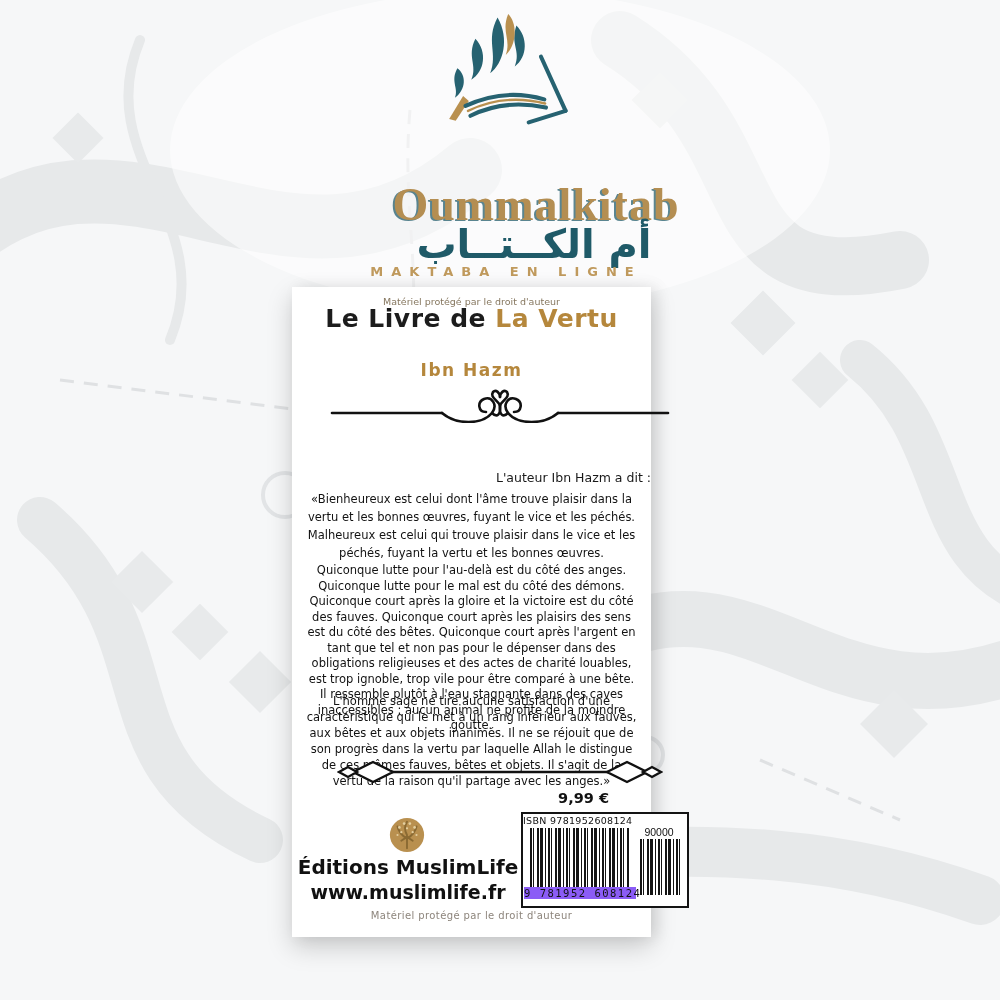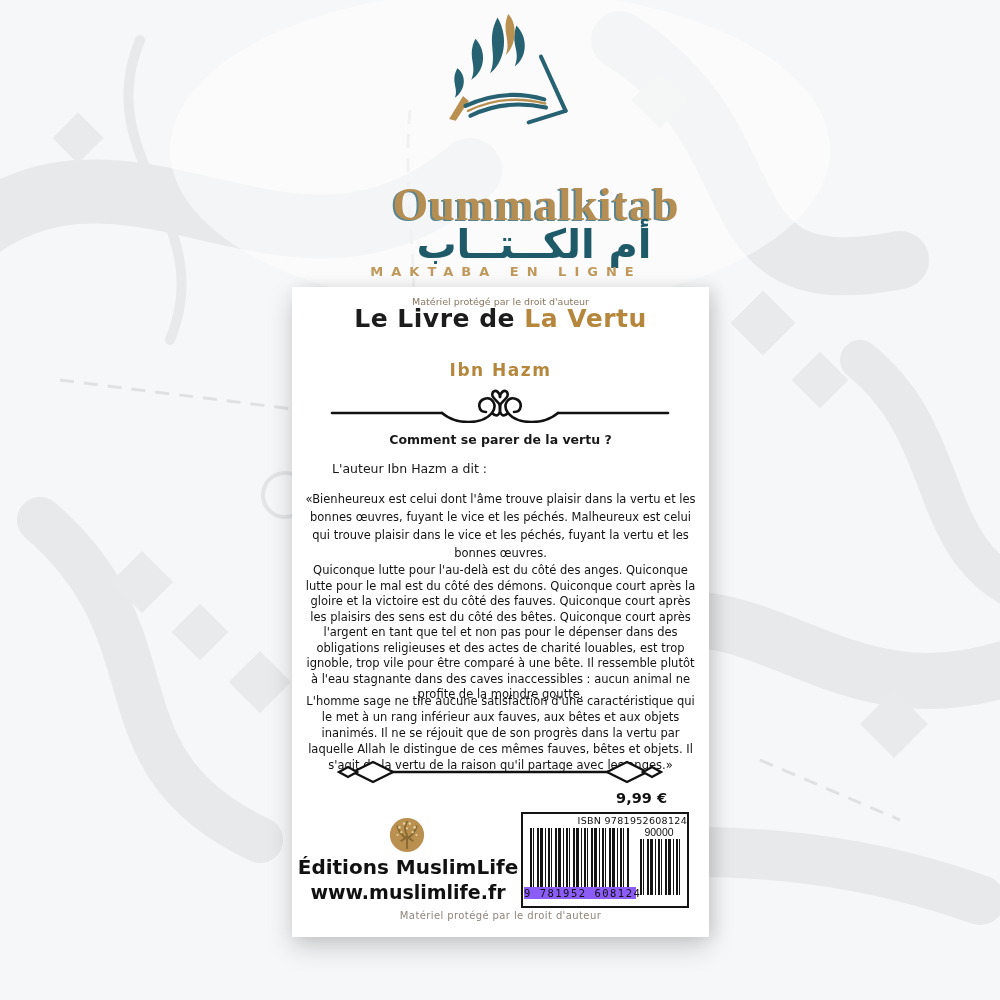--- a/index.html
+++ b/index.html
@@ -13,43 +13,43 @@
   .brand-name{position:absolute;left:0;top:178px;width:1000px;
       font-family:"Liberation Serif",serif;font-weight:700;font-size:46px;
       color:#b48e52;letter-spacing:1px;
       text-shadow:-2px 1px 0 rgba(36,94,108,.75);padding-left:36px;}
   .brand-arabic{position:absolute;left:0;top:221px;width:1000px;
       font-size:40px;font-weight:700;color:#1f5a68;direction:rtl;margin-left:34px;}
   .brand-tagline{position:absolute;left:6px;top:264px;width:1000px;
       font-size:13px;font-weight:600;color:#c09a5d;letter-spacing:8px;}
 
   
-  .card{position:absolute;left:292px;top:287px;width:417px;height:650px;
+  .card{position:absolute;left:292px;top:287px;width:359px;height:650px;
         background:#ffffff;box-shadow:0 10px 24px rgba(0,0,0,.18),6px 0 14px rgba(0,0,0,.08);}
   .card *{position:absolute;}
   .c-top{top:9px;left:0;width:100%;text-align:center;font-size:9.5px;color:#86775f;}
   .title{top:17px;left:0;width:100%;text-align:center;font-size:25px;font-weight:700;
          letter-spacing:.5px;color:#1c1c1c;white-space:nowrap;}
   .title .gold{position:static;color:#b5873c;}
   .title .blk{position:static;}
   .author{top:73px;left:0;width:100%;text-align:center;font-size:17px;font-weight:700;
           color:#b5873c;letter-spacing:1.5px;}
   .orn{top:100px;left:38px;width:340px;height:36px;}
   .subtitle{top:145px;left:0;width:100%;text-align:center;font-size:12.5px;font-weight:700;color:#191919;}
-  .intro{top:174px;left:0;width:100%;text-align:left;font-size:12.5px;color:#191919;padding-left:40px;}
+  .intro{top:183px;left:0;width:100%;text-align:right;font-size:12.5px;color:#191919;}
   .para{left:13px;right:13px;text-align:center;font-size:11.5px;color:#121212;}
   .p1{top:203px;line-height:18px;}
   .p2{top:276px;line-height:15.5px;}
   .p3{top:406px;line-height:16px;}
   .div2{top:472px;left:45px;width:326px;height:26px;}
   .price{top:503px;right:42px;font-size:14.5px;font-weight:600;color:#111;}
 
   
   .bc{left:229px;top:525px;width:164px;height:92px;border:2px solid #141414;background:#fff;}
-  .bc-isbn{top:1px;left:0;width:100%;text-align:right;font-size:9.5px;letter-spacing:.3px;color:#111;
+  .bc-isbn{top:1px;left:0;width:100%;text-align:left;font-size:9.5px;letter-spacing:.3px;color:#111;
            font-family:"DejaVu Sans",sans-serif;}
   .bars{background:repeating-linear-gradient(90deg,#141414 0 2px,#fff 2px 3px,#141414 3px 4px,
         #fff 4px 7px,#141414 7px 9px,#fff 9px 10px,#141414 10px 13px,#fff 13px 15px,
         #141414 15px 16px,#fff 16px 18px);}
   .bc-main{left:7px;top:14px;width:100px;height:63px;}
   .bc-digits{left:1px;top:73px;width:112px;text-align:center;font-size:10.5px;letter-spacing:1.5px;
              color:#111;background:#8b5cf6;font-family:"DejaVu Sans Mono",monospace;white-space:nowrap;}
   .bc-addon-label{left:112px;top:12px;width:48px;text-align:center;font-size:10.5px;color:#111;
              font-family:Liberation Sans, sans-serif;}
   .bc-addon{left:117px;top:25px;width:40px;height:56px;}
@@ -138,21 +138,20 @@
         <path d="M228,26 H338"></path>
         <path d="M112,26 C126,38 152,38 162,26 C168,18 162,9 154,12 C147,15 148,25 156,25"></path>
         <path d="M228,26 C214,38 188,38 178,26 C172,18 178,9 186,12 C193,15 192,25 184,25"></path>
         <path d="M162,26 C167,31 171,28 170,18"></path>
         <path d="M178,26 C173,31 169,28 170,18"></path>
         <path d="M170,18 C166,12 160,10 163,5 C166,2 170,6 170,10"></path>
         <path d="M170,18 C174,12 180,10 177,5 C174,2 170,6 170,10"></path>
       </g>
     </svg>
 
-    <div class="subtitle">Comment se parer de la vertu ?</div>
     <div class="intro">L'auteur Ibn Hazm a dit :</div>
 
     <div class="para p1">«Bienheureux est celui dont l'âme trouve plaisir dans la vertu et les bonnes œuvres, fuyant le vice et les péchés. Malheureux est celui qui trouve plaisir dans le vice et les péchés, fuyant la vertu et les bonnes œuvres.</div>
     <div class="para p2">Quiconque lutte pour l'au-delà est du côté des anges. Quiconque lutte pour le mal est du côté des démons. Quiconque court après la gloire et la victoire est du côté des fauves. Quiconque court après les plaisirs des sens est du côté des bêtes. Quiconque court après l'argent en tant que tel et non pas pour le dépenser dans des obligations religieuses et des actes de charité louables, est trop ignoble, trop vile pour être comparé à une bête. Il ressemble plutôt à l'eau stagnante dans des caves inaccessibles : aucun animal ne profite de la moindre goutte.</div>
     <div class="para p3">L'homme sage ne tire aucune satisfaction d'une caractéristique qui le met à un rang inférieur aux fauves, aux bêtes et aux objets inanimés. Il ne se réjouit que de son progrès dans la vertu par laquelle Allah le distingue de ces mêmes fauves, bêtes et objets. Il s'agit de la vertu de la raison qu'il partage avec les anges.»</div>
 
     <svg class="div2" viewBox="0 0 326 26">
       <g stroke="#111" stroke-width="2.4" fill="#fff">
         <path d="M28,13 H298" fill="none"></path>
         <path d="M16,13 L36,3 L56,13 L36,23 Z"></path>

